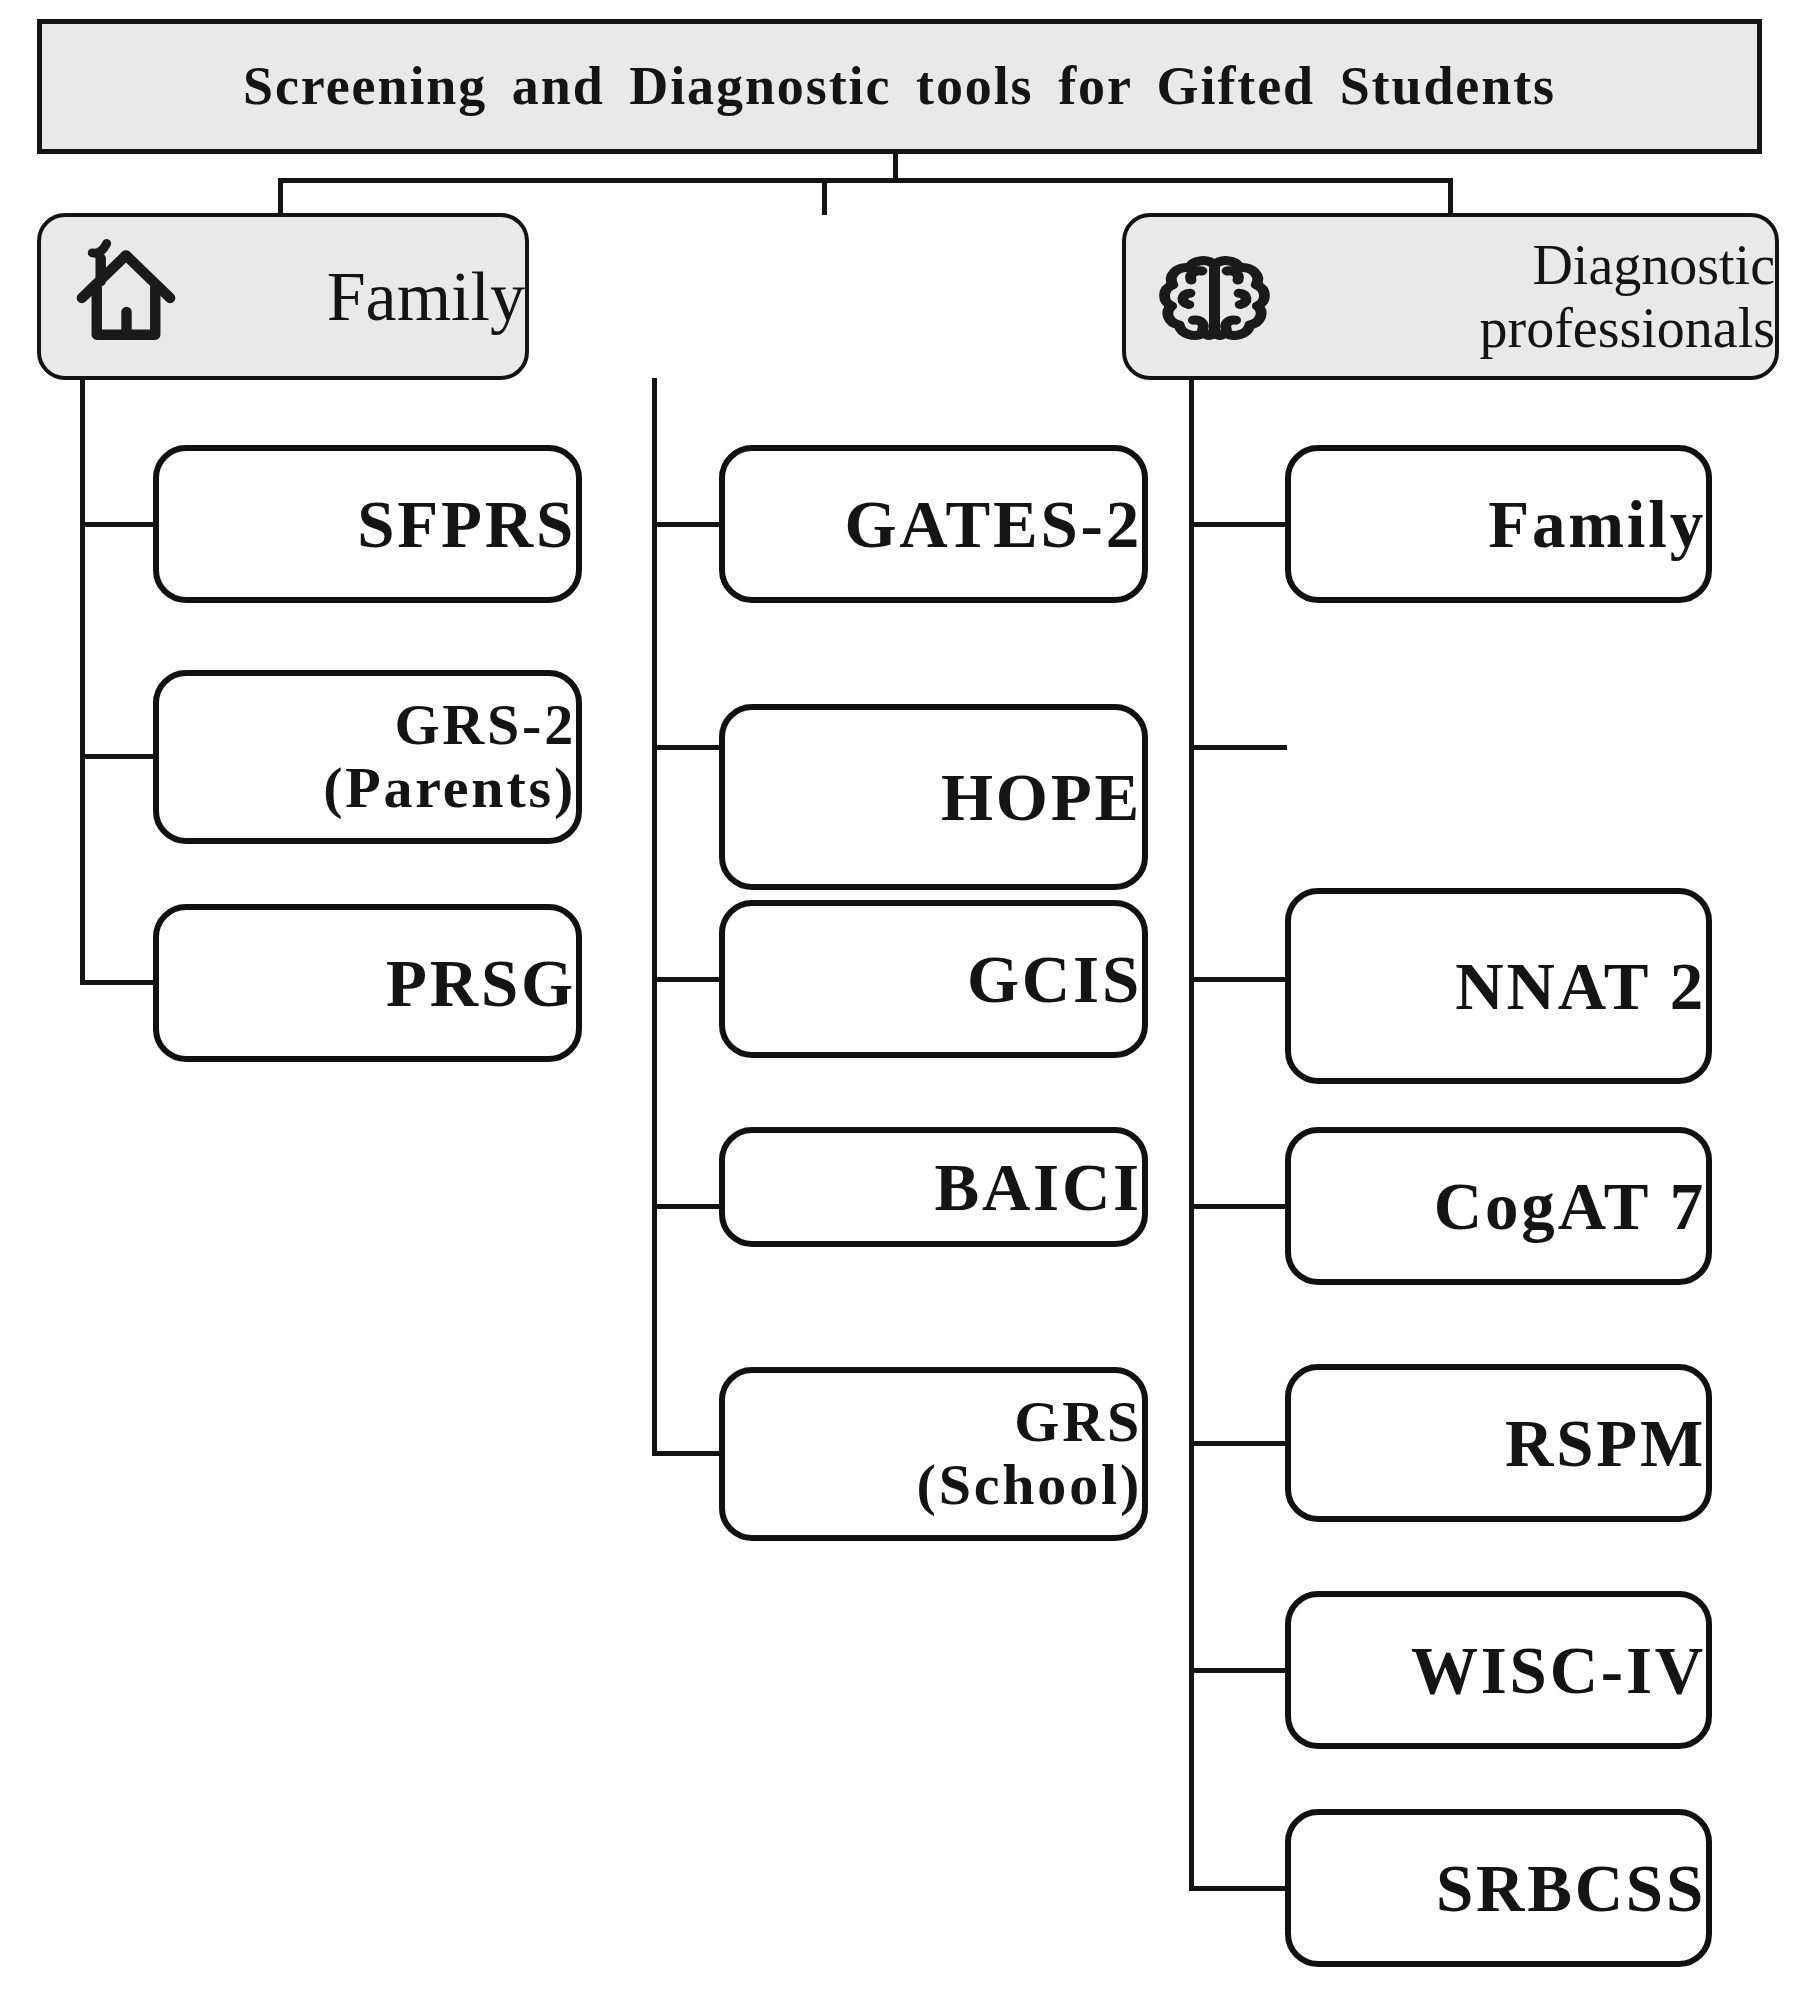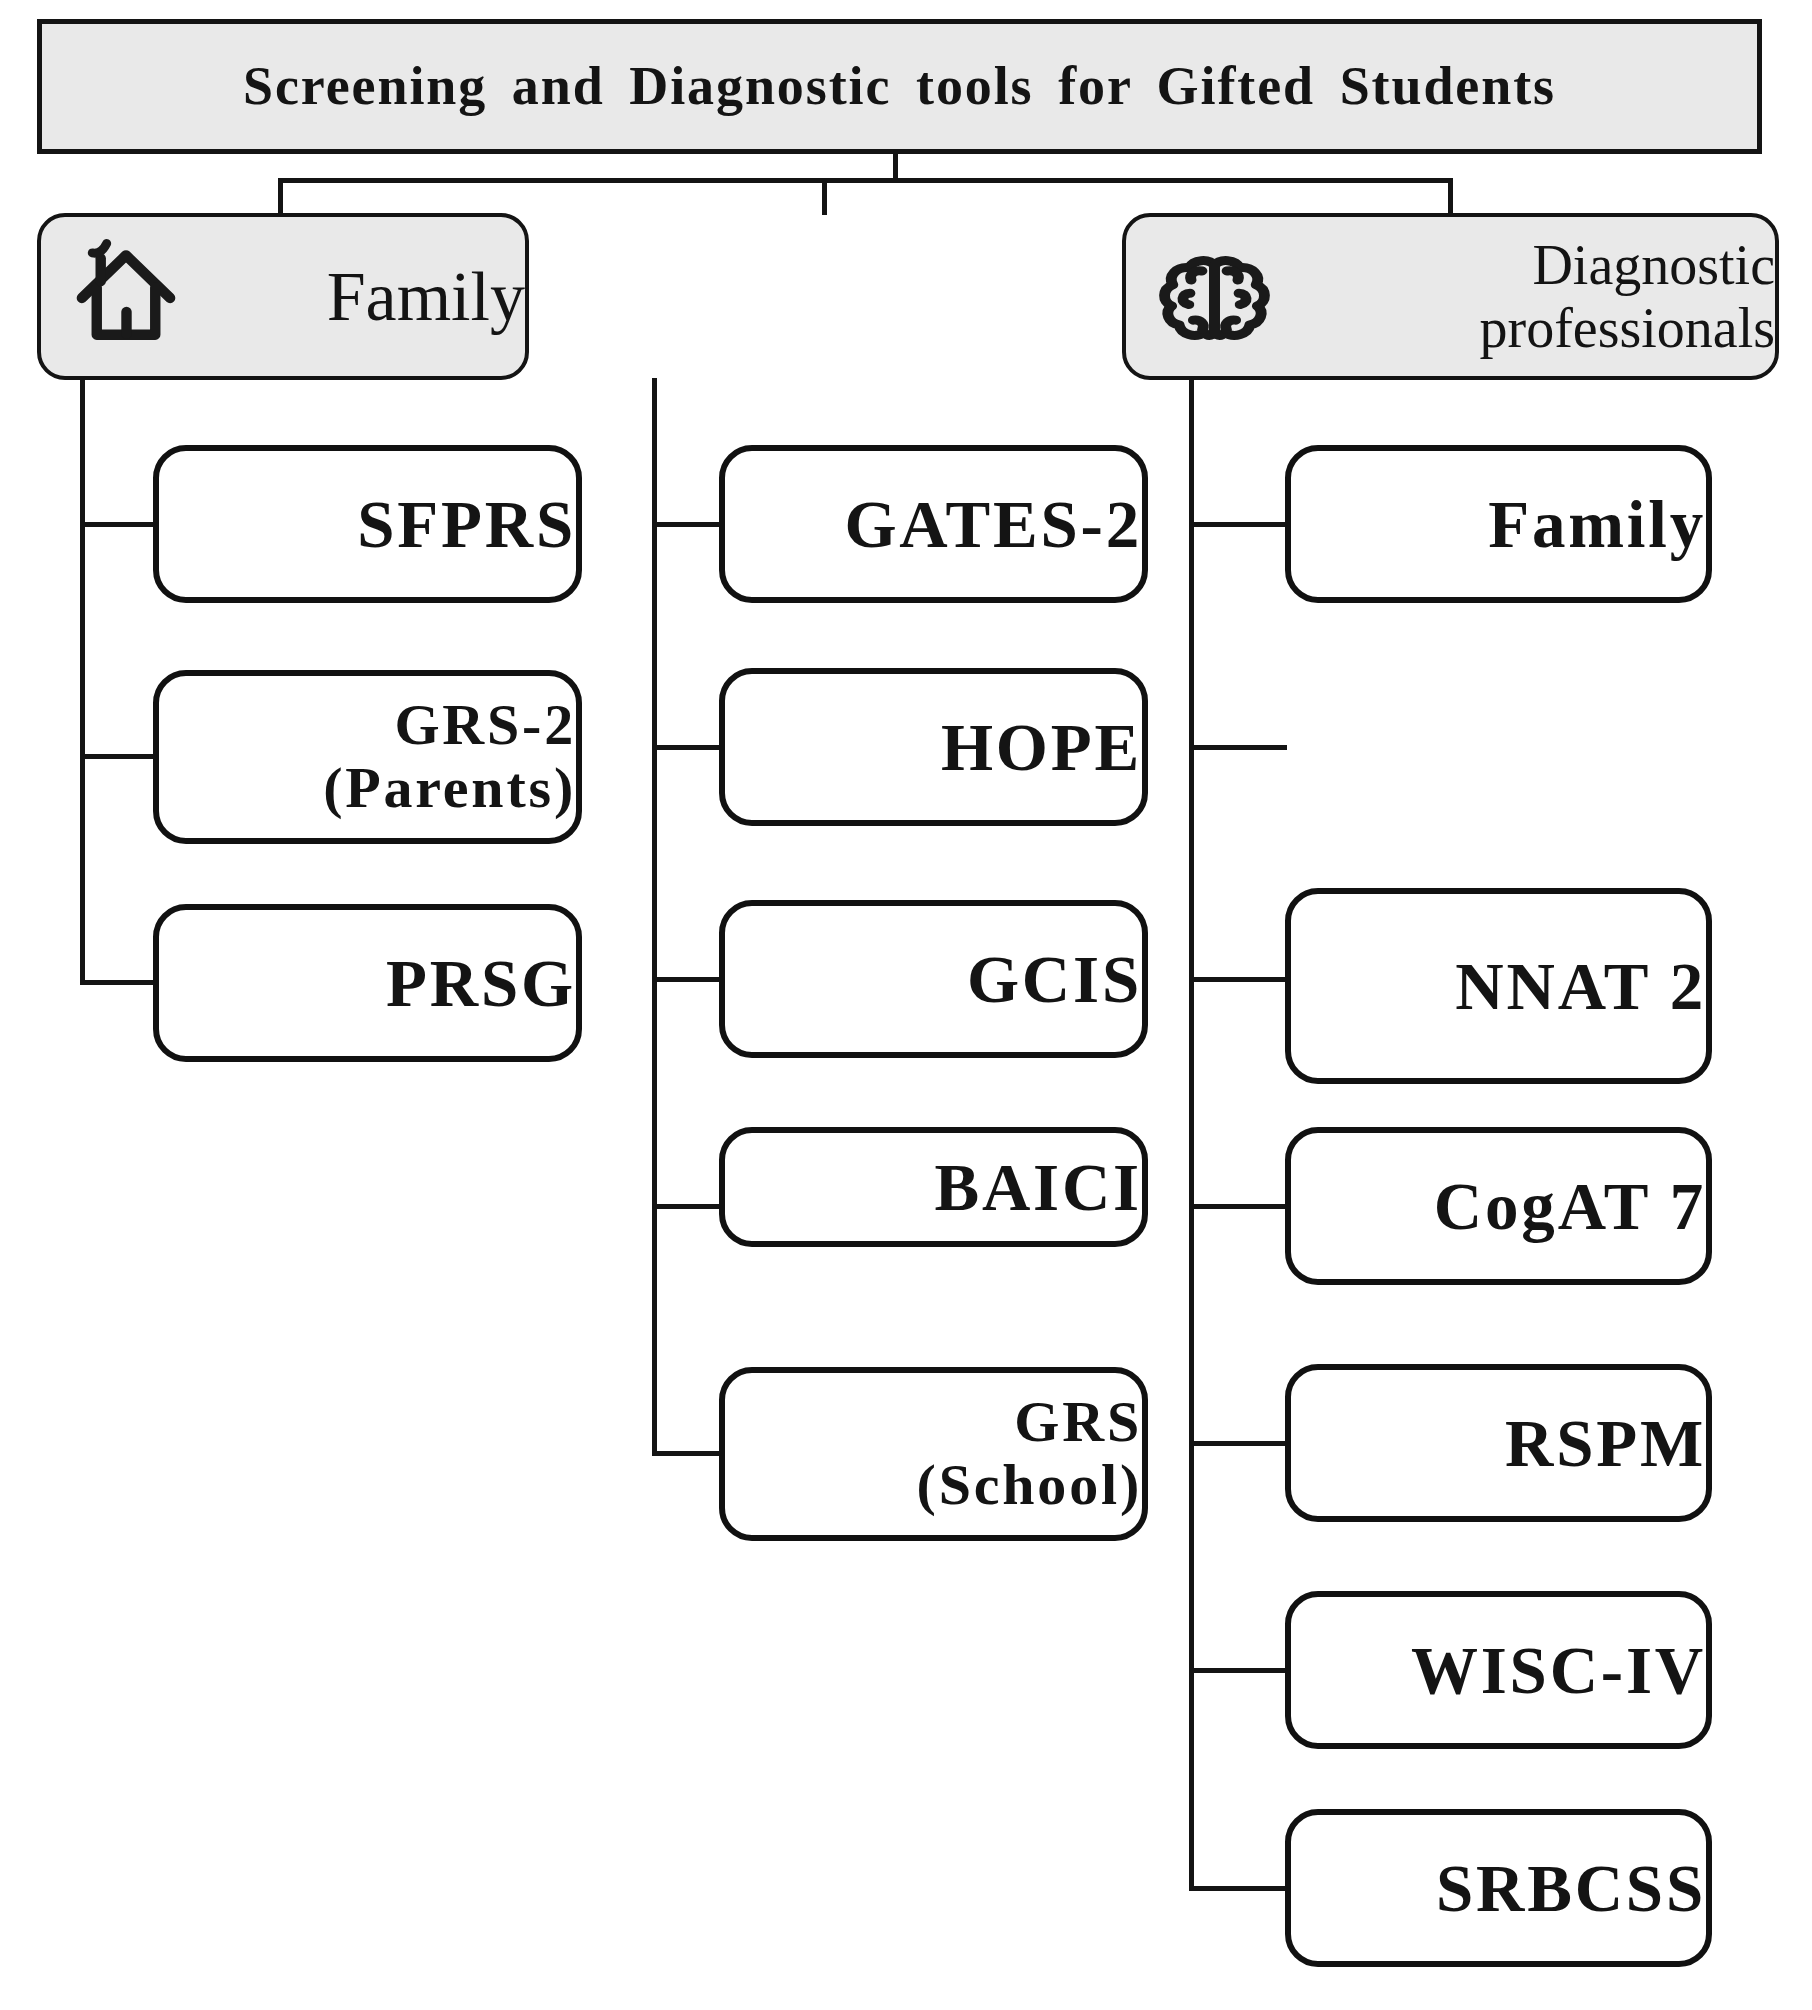--- a/index.html
+++ b/index.html
@@ -147,21 +147,21 @@
     <span class="l1">GRS-2</span>
     <span class="l2">(Parents)</span>
   </div>
   <div class="child col1" style="top:904px;height:158px">
     <span class="l1">PRSG</span>
   </div>
 
   <div class="child col2" style="top:445px;height:158px">
     <span class="l1">GATES-2</span>
   </div>
-  <div class="child col2" style="top:668px;height:158px">
+  <div class="child col2" style="top:704px;height:186px">
     <span class="l1">HOPE</span>
   </div>
   <div class="child col2" style="top:900px;height:158px">
     <span class="l1">GCIS</span>
   </div>
   <div class="child col2" style="top:1127px;height:120px">
     <span class="l1">BAICI</span>
   </div>
   <div class="child col2 two" style="top:1367px;height:174px">
     <span class="l1">GRS</span>

